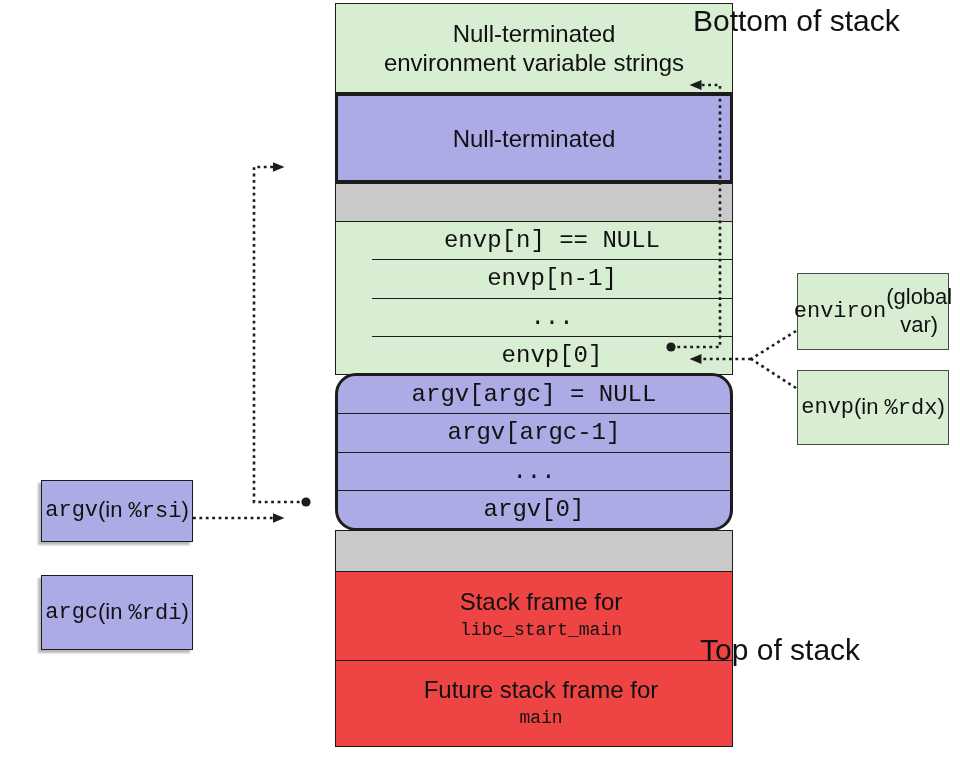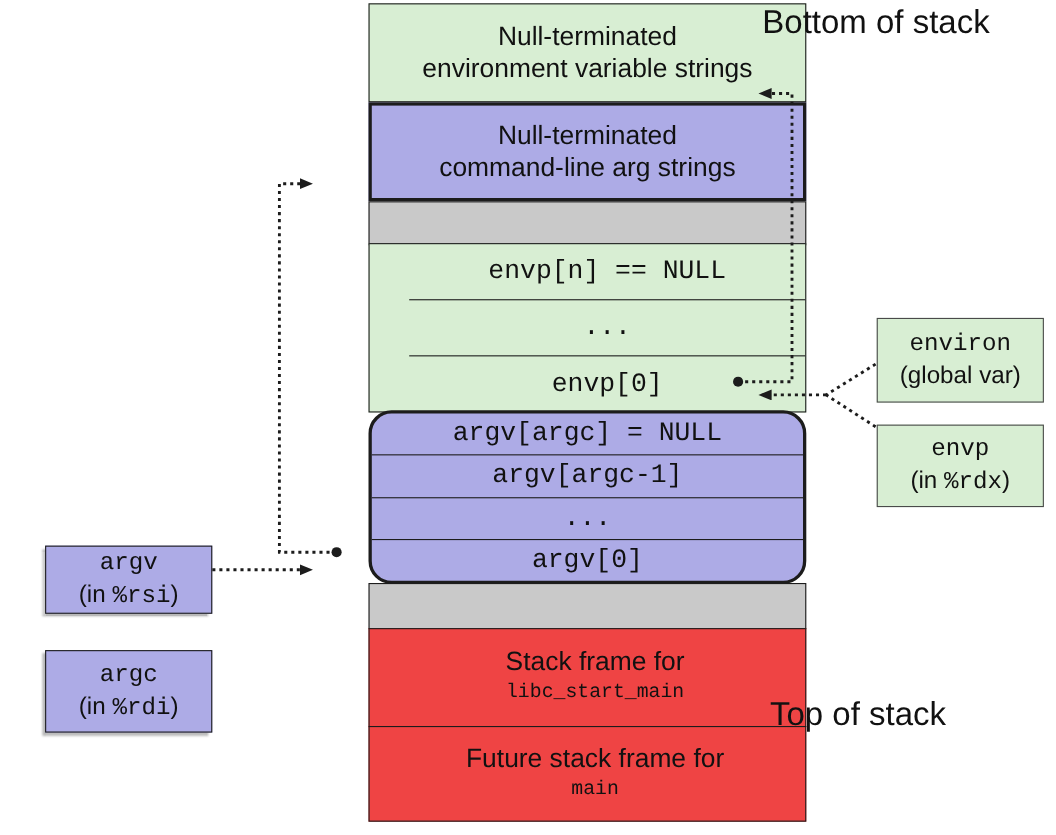--- a/index.html
+++ b/index.html
@@ -34,49 +34,49 @@
     font-family:"Liberation Mono","DejaVu Sans Mono",monospace;
     font-size:24px;
     border-bottom:1.6px solid #1c1c1c;
   }
   .block .cell:last-child{border-bottom:none;}
   .frame-code{font-size:18px;}
   
   .sidebox{
     position:absolute;width:152px;
     box-sizing:border-box;
-    display:flex;flex-direction:column;align-items:center;justify-content:center;
-    text-align:center;font-size:22px;line-height:28px;margin-top:16px;
+    display:flex;flex-direction:row;align-items:center;justify-content:center;
+    text-align:center;font-size:22px;line-height:28px;
   }
   .sidebox.purple{border:1.6px solid #1c1c1c;box-shadow:-3px 3px 2px #b9b9b9;}
   .sidebox.green{border:1.6px solid #4a4a4a;}
   
   .floatlabel{position:absolute;font-size:30px;white-space:nowrap;}
   
   .overlay{position:absolute;left:0;top:0;z-index:5;pointer-events:none;}
 </style>
 </head>
 <body>
 
 <div class="canvas">
 
   <div class="seg green two-line" style="top:3px;height:90px;">
     <div>Null-terminated</div>
     <div>environment variable strings</div>
   </div>
 
   <div class="seg purple thick two-line" style="top:93px;height:90px;">
     <div>Null-terminated</div>
-    <div>command-line arg strings</div>
   </div>
 
   <div class="seg grayfill" style="top:183px;height:40px;"></div>
 
   <div class="seg green block" style="top:221px;height:154px;padding-left:36px;">
     <div class="cell">envp[n] == NULL</div>
+    <div class="cell">envp[n-1]</div>
     <div class="cell">...</div>
     <div class="cell">envp[0]</div>
   </div>
 
   <div class="seg purple thick block" style="top:373px;height:158px;border-radius:21px;">
     <div class="cell">argv[argc] = NULL</div>
     <div class="cell">argv[argc-1]</div>
     <div class="cell">...</div>
     <div class="cell">argv[0]</div>
   </div>

